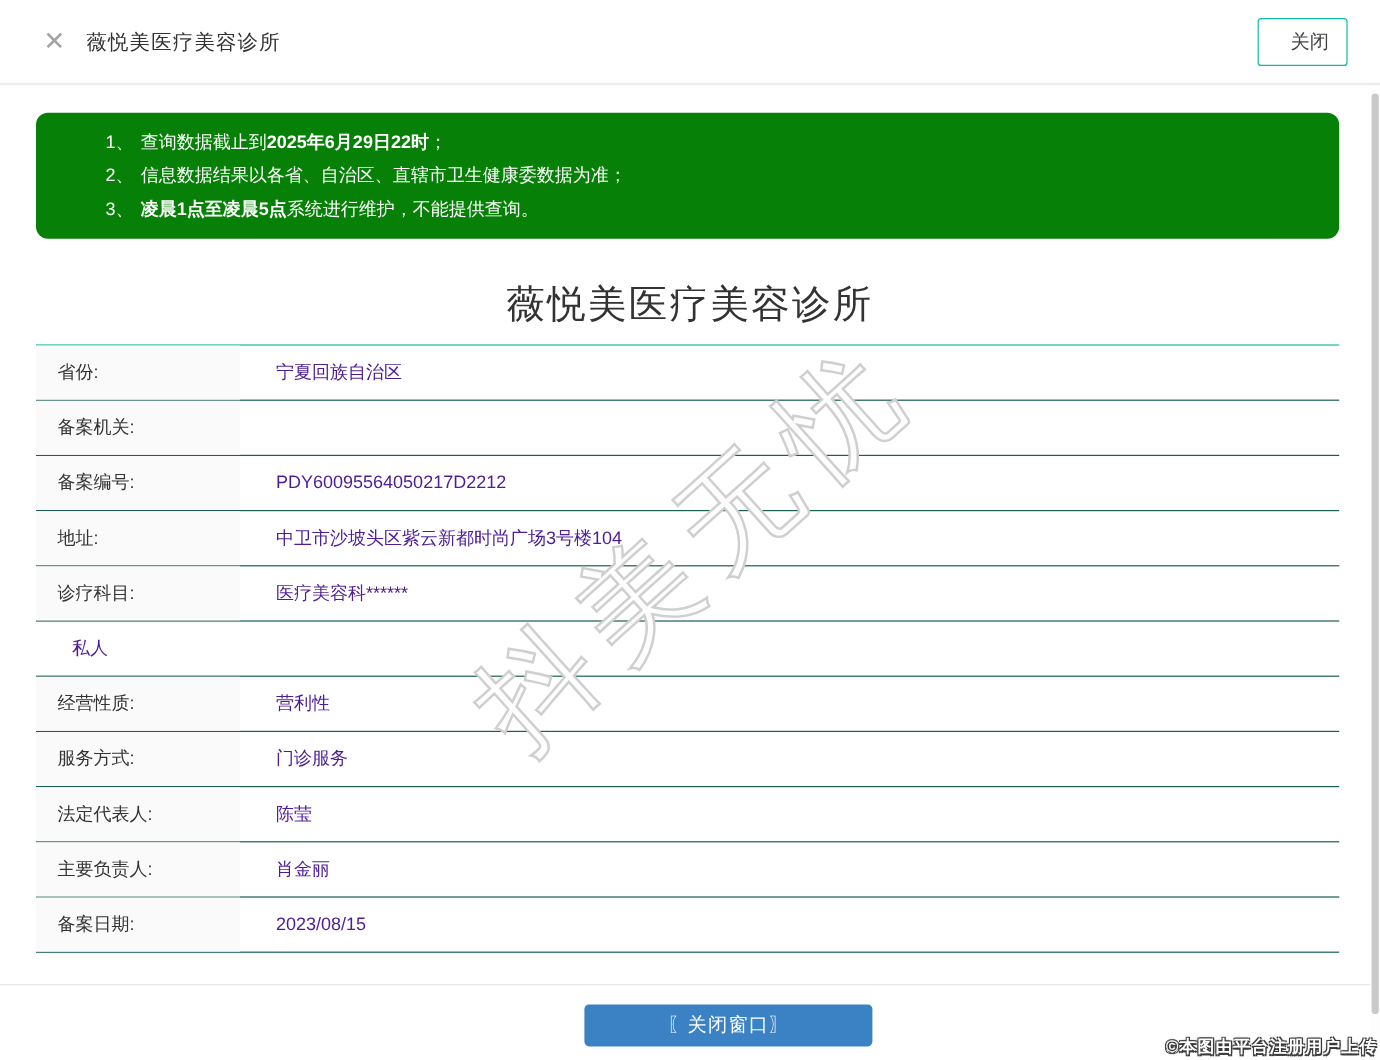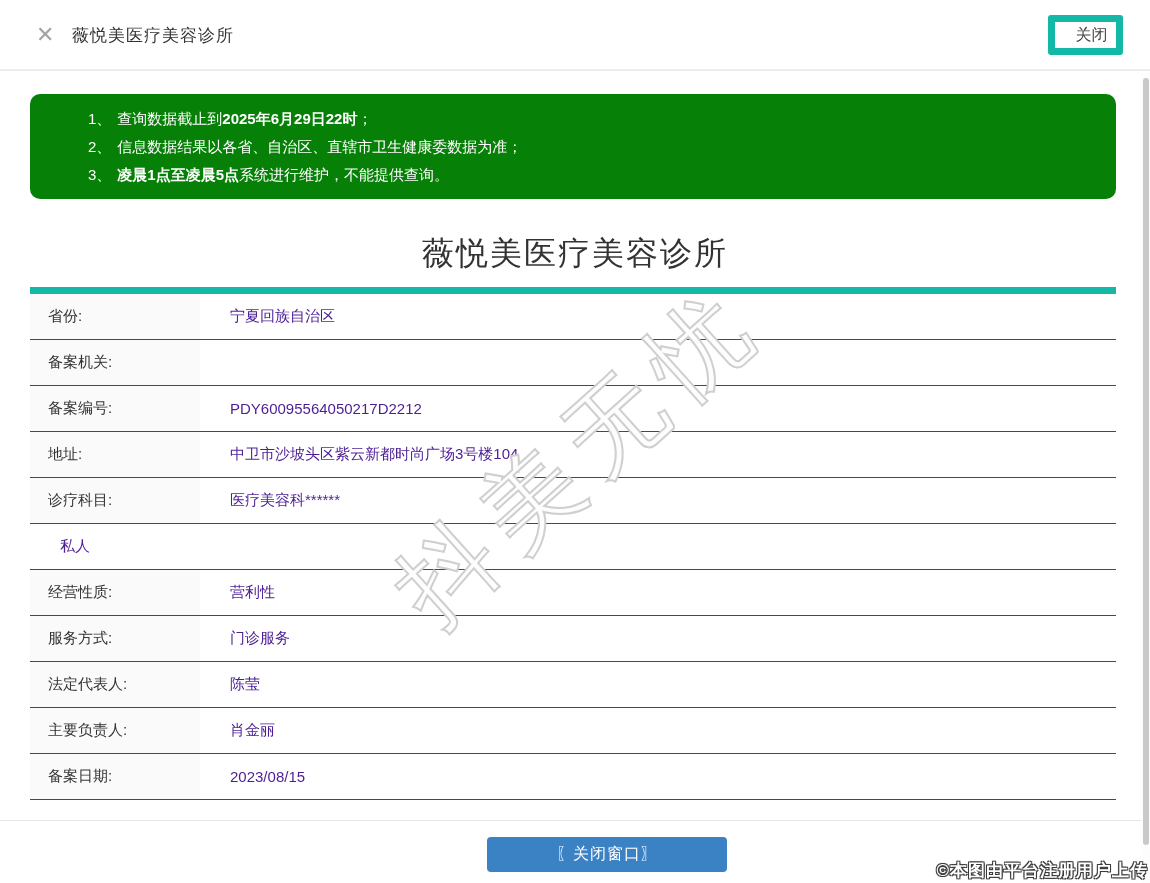--- a/index.html
+++ b/index.html
@@ -8,36 +8,36 @@
   .page { position:relative; width:1150px; height:883px; background:#fff; }
 
   
   .header { position:absolute; top:0; left:0; width:1150px; height:71px;
     background:#fff; border-bottom:2px solid #ececec; z-index:20; }
   .header .x-icon { position:absolute; left:36px; top:22px; font-size:22px;
     color:#a3a3a3; line-height:26px; cursor:pointer; font-weight:400; }
   .header .header-title { position:absolute; left:72px; top:24px; font-size:17px;
     color:#333; letter-spacing:1px; }
   .header .close-btn { position:absolute; right:27px; top:15px; width:75px; height:40px;
-    background:#fff; border:7px solid #14b8a6; border-radius:3px; font-size:16px;
+    background:#fff; border:1px solid #14b8a6; border-radius:3px; font-size:16px;
     color:#444; cursor:pointer; font-family:inherit;padding-left:12px; }
 
   
   .notice { position:absolute; left:30px; top:94px; width:1086px; height:105px;
     border-radius:10px; color:#fff; font-size:15px; padding:11px 20px 0 58px; }
   .notice .n-line { line-height:28px; white-space:nowrap; }
   .notice .n-num { display:inline-block; margin-right:6px; }
   .notice b { font-weight:bold; }
 
   
   .detail-title { position:absolute; left:0; top:232px; width:1150px; text-align:center;
     font-size:32px; color:#333; letter-spacing:2px; }
 
   .info-table { position:absolute; left:30px; top:287px; width:1086px;
-    border-top:7px solid #14b8a6; z-index:2; }
+    border-top:1px solid #14b8a6; z-index:2; }
   .row { display:flex; height:46px; border-bottom:1px solid #1a5e54; align-items:stretch; }
   .row .cell-label { width:170px; background:#fafafa; display:flex; align-items:center;
     padding-left:18px; font-size:15px; color:#333; }
   .row .cell-value { flex:1; display:flex; align-items:center; padding-left:30px;
     font-size:15px; color:#4c1d95; }
 
   
   .footer-divider { position:absolute; left:0; top:820px; width:1150px; height:0;
     border-top:1px solid #e7e7e7; }
   .close-window-btn { position:absolute; left:457px; top:837px; width:240px; height:35px;
@@ -46,21 +46,21 @@
 
   
   .diag-watermark { position:absolute; left:330px; top:392px; width:500px; z-index:5;
     transform:rotate(-42deg); transform-origin:center center;
     font-size:96px; letter-spacing:16px; white-space:nowrap; text-align:center;
     color:rgba(255,255,255,0.93);
     -webkit-text-stroke:2px #cfcfcf;
     text-shadow:0 0 1px #d8d8d8;
     pointer-events:none; user-select:none; }
   .upload-credit { position:absolute; right:2px; bottom:1px; z-index:30;
-    font-size:17px; font-weight:bold; color:#fff; letter-spacing:1px;
+    font-size:14px; font-weight:bold; color:#fff; letter-spacing:1px;
     text-shadow:-1px -1px 0 #3a3a3a, 1px -1px 0 #3a3a3a, -1px 1px 0 #3a3a3a,
       1px 1px 0 #3a3a3a, 0 0 2px #3a3a3a;
     pointer-events:none; }
 
   
   .scrollbar-track { position:absolute; right:0; top:73px; width:8px; height:810px;
     background:#fdfdfd; z-index:25; }
   .scrollbar-thumb { position:absolute; right:1px; top:5px; width:6px; height:767px;
     background:#c9c9c9; border-radius:3px; cursor:pointer; }
 </style>

